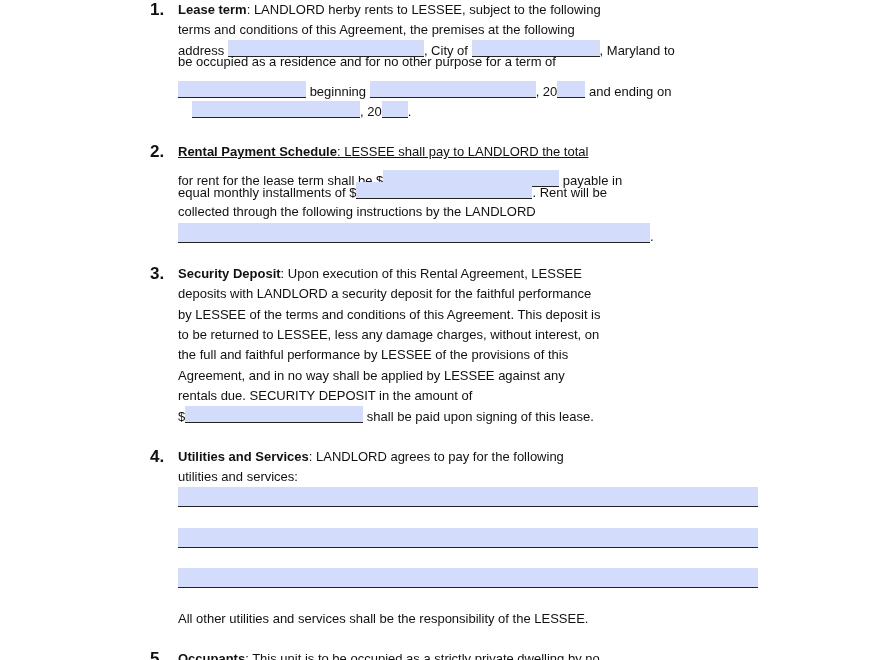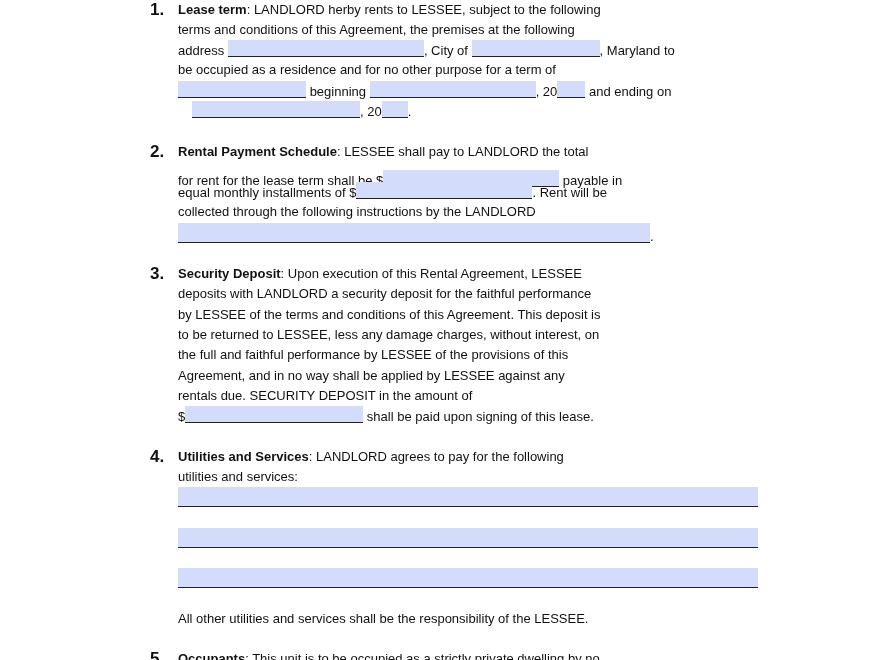--- a/index.html
+++ b/index.html
@@ -31,35 +31,35 @@
     <span class="num" style="top:0;">1.</span>
     <div class="line" style="top:0;">
       <span class="b">Lease term</span><span>: LANDLORD herby rents to LESSEE, subject to the following</span>
     </div>
     <div class="line" style="top:20px;">terms and conditions of this Agreement, the premises at the following</div>
     <div class="line" style="top:40px;">
       <span>address</span>
       <span class="field" style="width:196px;"></span><span>, City of</span>
       <span class="field" style="width:128px;"></span><span>, Maryland to</span>
     </div>
-    <div class="line" style="top:60px;">be occupied as a residence and for no other purpose for a term of</div>
+    <div class="line" style="top:52px;">be occupied as a residence and for no other purpose for a term of</div>
     <div class="line" style="top:81px;">
       <span class="field" style="width:128px;"></span>
       <span>beginning</span>
       <span class="field" style="width:166px;"></span><span>, 20</span><span class="field" style="width:28px;"></span>
       <span>and ending on</span>
     </div>
     <div class="line" style="top:101px;padding-left:14px;">
       <span class="field" style="width:168px;"></span><span>, 20</span><span class="field" style="width:26px;"></span><span>.</span>
     </div>
   </div>
 
   <div class="section" style="top:142px;">
     <span class="num" style="top:0;">2.</span>
-    <div class="line" style="top:0;">
+    <div class="line" style="top:0;text-decoration:underline;">
       <span class="b">Rental Payment Schedule</span><span>: LESSEE shall pay to LANDLORD the total</span>
     </div>
     <div class="line" style="top:28px;text-align:right;">
       <span>for rent for the lease term shall be $</span><span class="field" style="width:176px;"></span>
       <span>payable in</span>
     </div>
     <div class="line" style="top:40px;">
       <span>equal monthly installments of $</span><span class="field" style="width:176px;"></span><span>. Rent will be</span>
     </div>
     <div class="line" style="top:60px;">collected through the following instructions by the LANDLORD</div>

